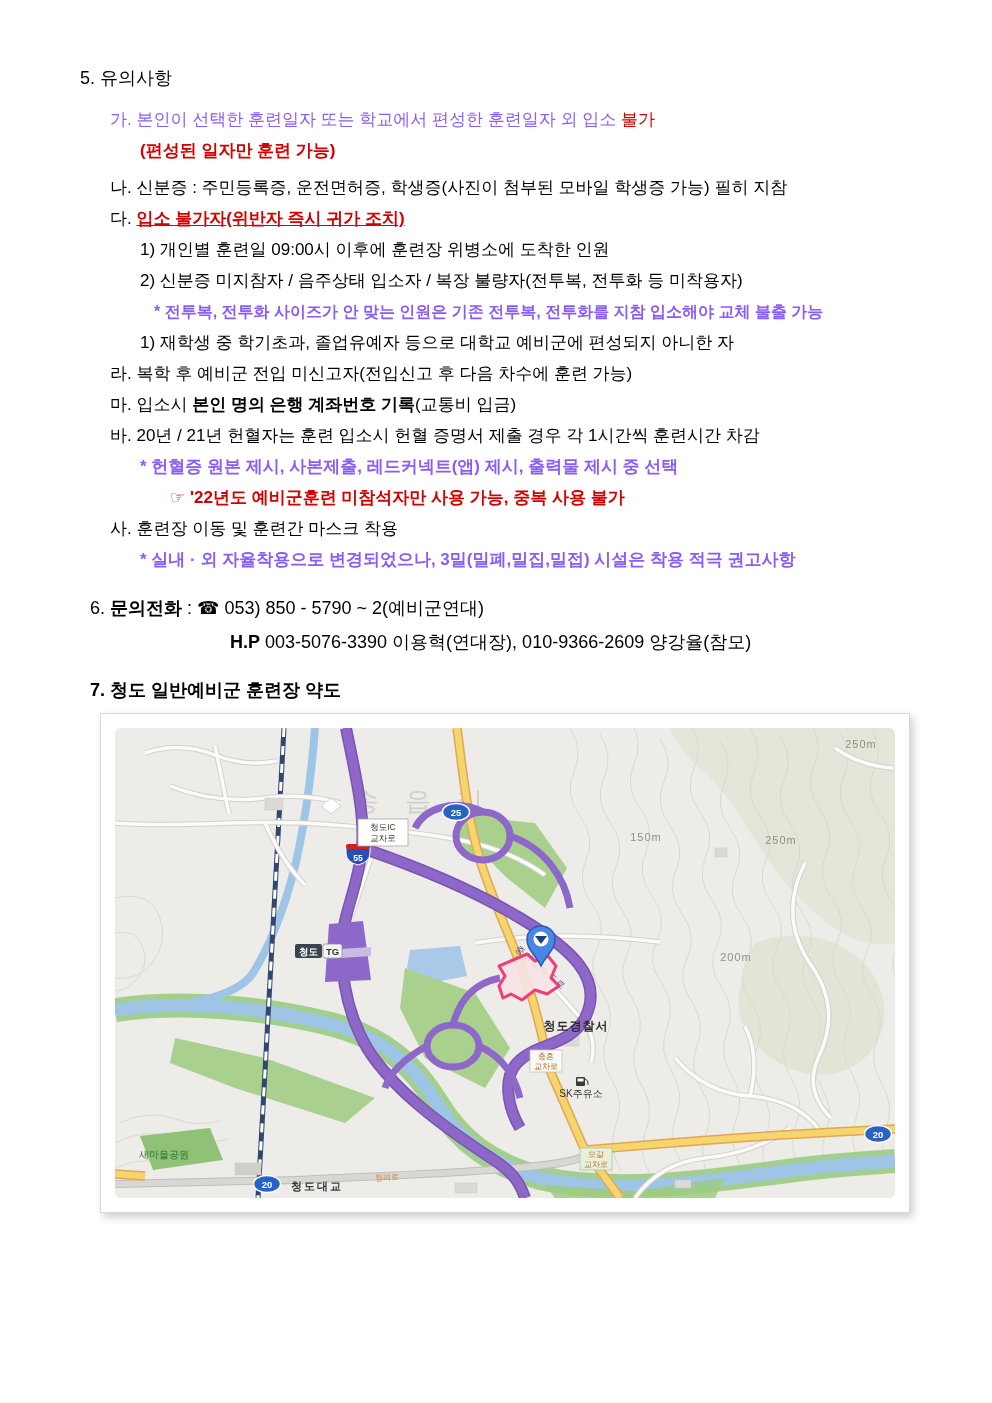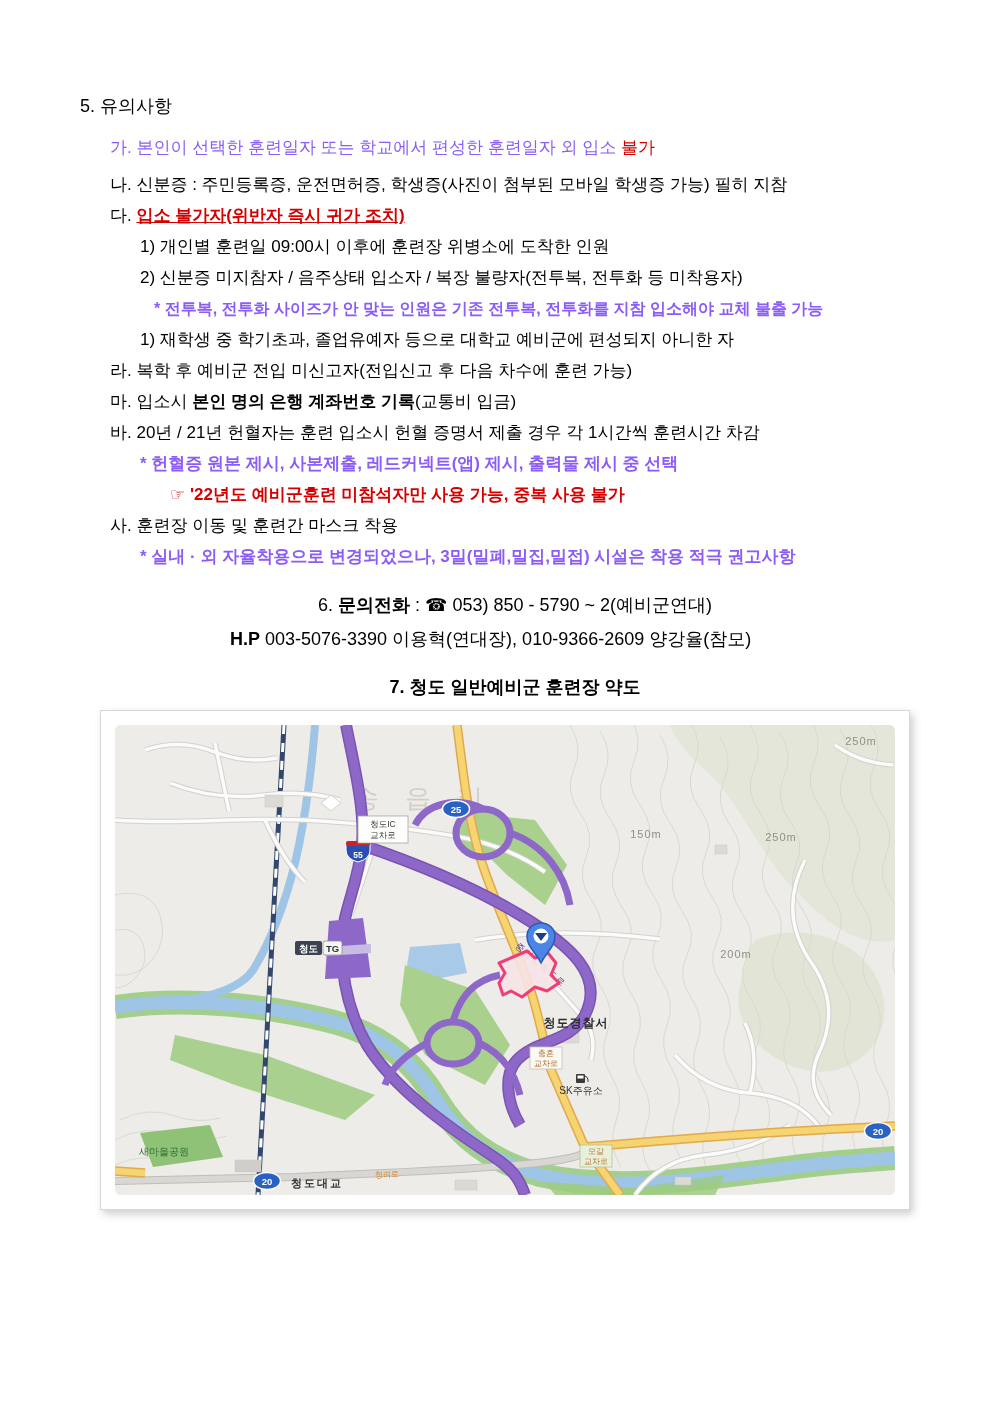--- a/index.html
+++ b/index.html
@@ -1,45 +1,46 @@
 <!DOCTYPE html>
 <html><head>
 <meta charset="utf-8">
 <style>
   html,body{margin:0;padding:0;background:#fff;}
   .page{position:relative;width:992px;height:1403px;background:#ffffff;overflow:hidden;
         font-family:"Liberation Sans","DejaVu Sans",sans-serif;color:#000;}
-  .content{position:absolute;left:80px;top:89px;width:860px;}
+  .content{position:absolute;left:80px;top:61px;width:860px;}
   .line{font-size:17px;line-height:31px;white-space:nowrap;}
   .sz18{font-size:18px;line-height:34px;}
   .small{font-size:16px;}
   .ind1{padding-left:30px;}
   .ind15{padding-left:60px;}
   .ind2{padding-left:60px;}
   .ind2b{padding-left:74px;}
   .ind3{padding-left:90px;}
   .indhp{padding-left:150px;}
-  .ind05{padding-left:10px;text-align:center;}
+  .ind05{padding-left:10px;}
   .mt9{margin-top:9px;} .mt6{margin-top:6px;} .mt16{margin-top:16px;} .mt14{margin-top:14px;}
   .blue{color:#8b5cf6;} .red{color:#d40000;} .b{font-weight:bold;} .u{text-decoration:underline;}
   .map-card{margin-top:6px;margin-left:20px;width:780px;height:470px;background:#fff;
             border:1px solid #d8d8d8;padding:14px;box-shadow:3px 4px 8px rgba(90,90,90,.30);}
   .map-frame{width:780px;height:470px;border-radius:6px;overflow:hidden;background:#edece8;}
   .footer{margin-top:44px;text-align:center;font-size:42px;font-weight:bold;letter-spacing:10px;word-spacing:22px;white-space:nowrap;}
   svg text{font-family:"Liberation Sans","DejaVu Sans",sans-serif;}
 </style>
 </head>
 <body>
 
 <div class="page">
   <div class="content">
 
     <div class="line sz18 b-"><span class="sz18">5. 유의사항</span></div>
 
     <div class="line ind1 mt9"><span class="blue">가. 본인이 선택한 훈련일자 또는 학교에서 편성한 훈련일자 외 입소 </span><span class="red">불가</span></div>
+    <div class="line ind15"><span class="red b">(편성된 일자만 훈련 가능)</span></div>
 
     <div class="line ind1 mt6"><span>나. 신분증 : 주민등록증, 운전면허증, 학생증(사진이 첨부된 모바일 학생증 가능) 필히 지참</span></div>
 
     <div class="line ind1"><span>다. </span><span class="red b u">입소 불가자(위반자 즉시 귀가 조치)</span></div>
 
     <div class="line ind2"><span>1) 개인별 훈련일 09:00시 이후에 훈련장 위병소에 도착한 인원</span></div>
     <div class="line ind2"><span>2) 신분증 미지참자 / 음주상태 입소자 / 복장 불량자(전투복, 전투화 등 미착용자)</span></div>
     <div class="line ind2b small"><span class="blue b">* 전투복, 전투화 사이즈가 안 맞는 인원은 기존 전투복, 전투화를 지참 입소해야 교체 불출 가능</span></div>
     <div class="line ind2"><span>1) 재학생 중 학기초과, 졸업유예자 등으로 대학교 예비군에 편성되지 아니한 자</span></div>
 

